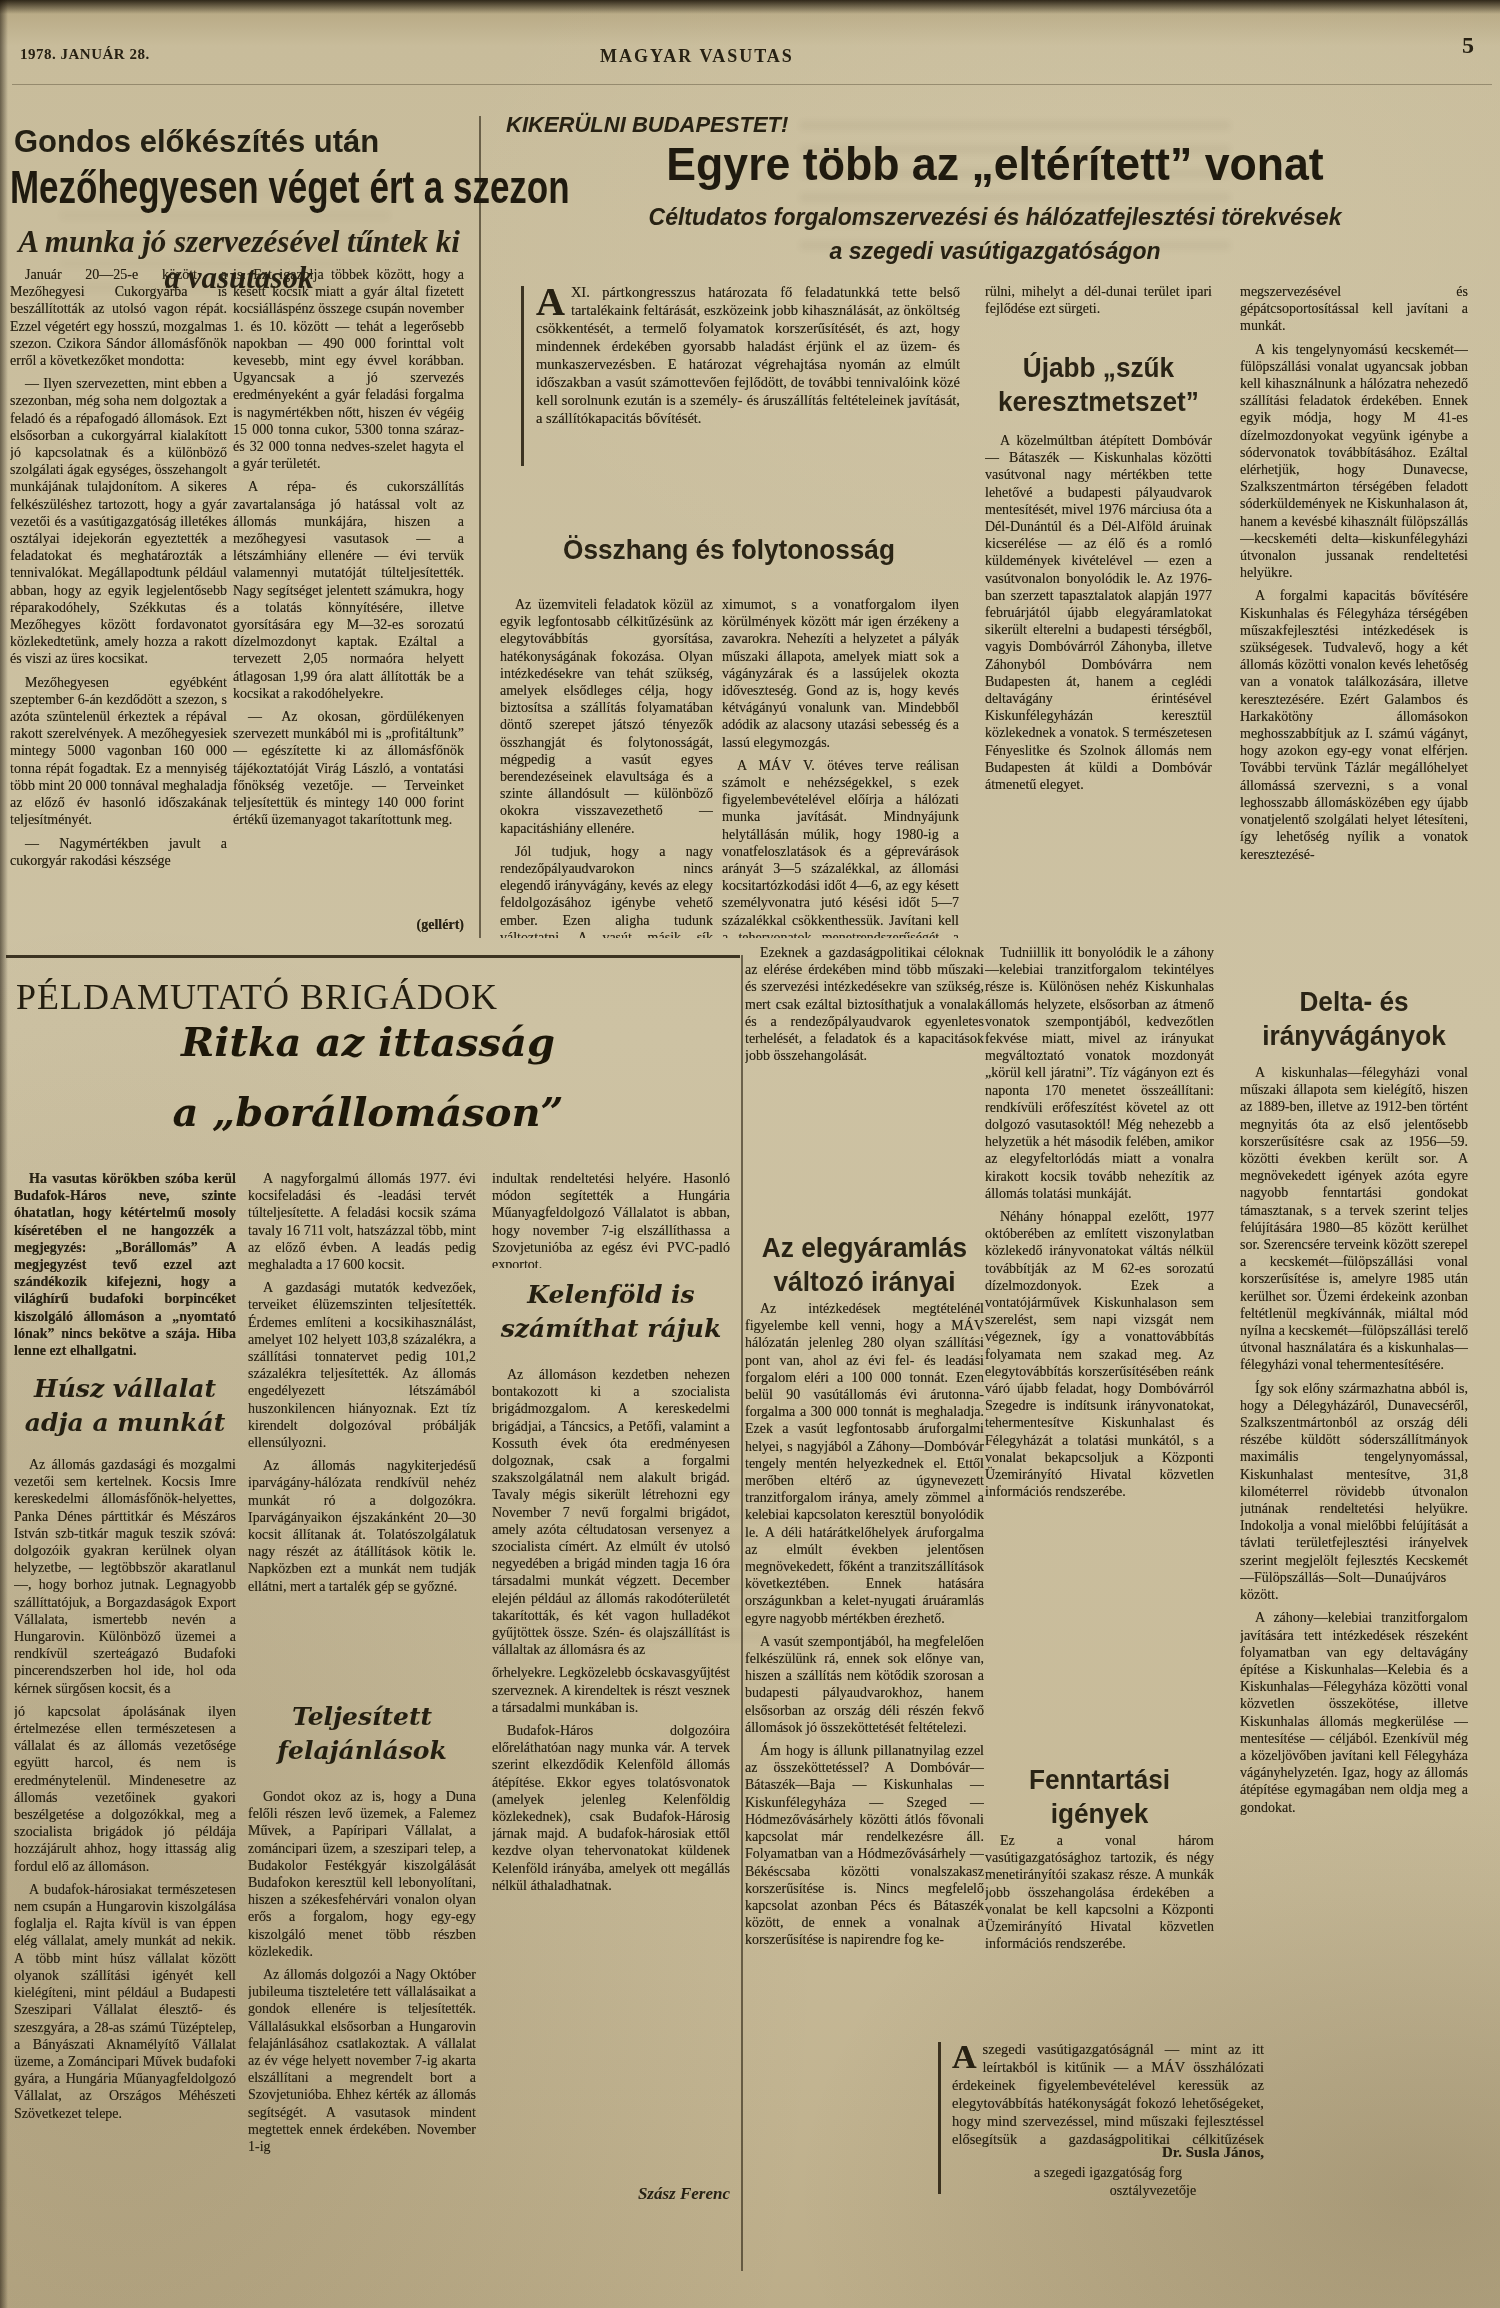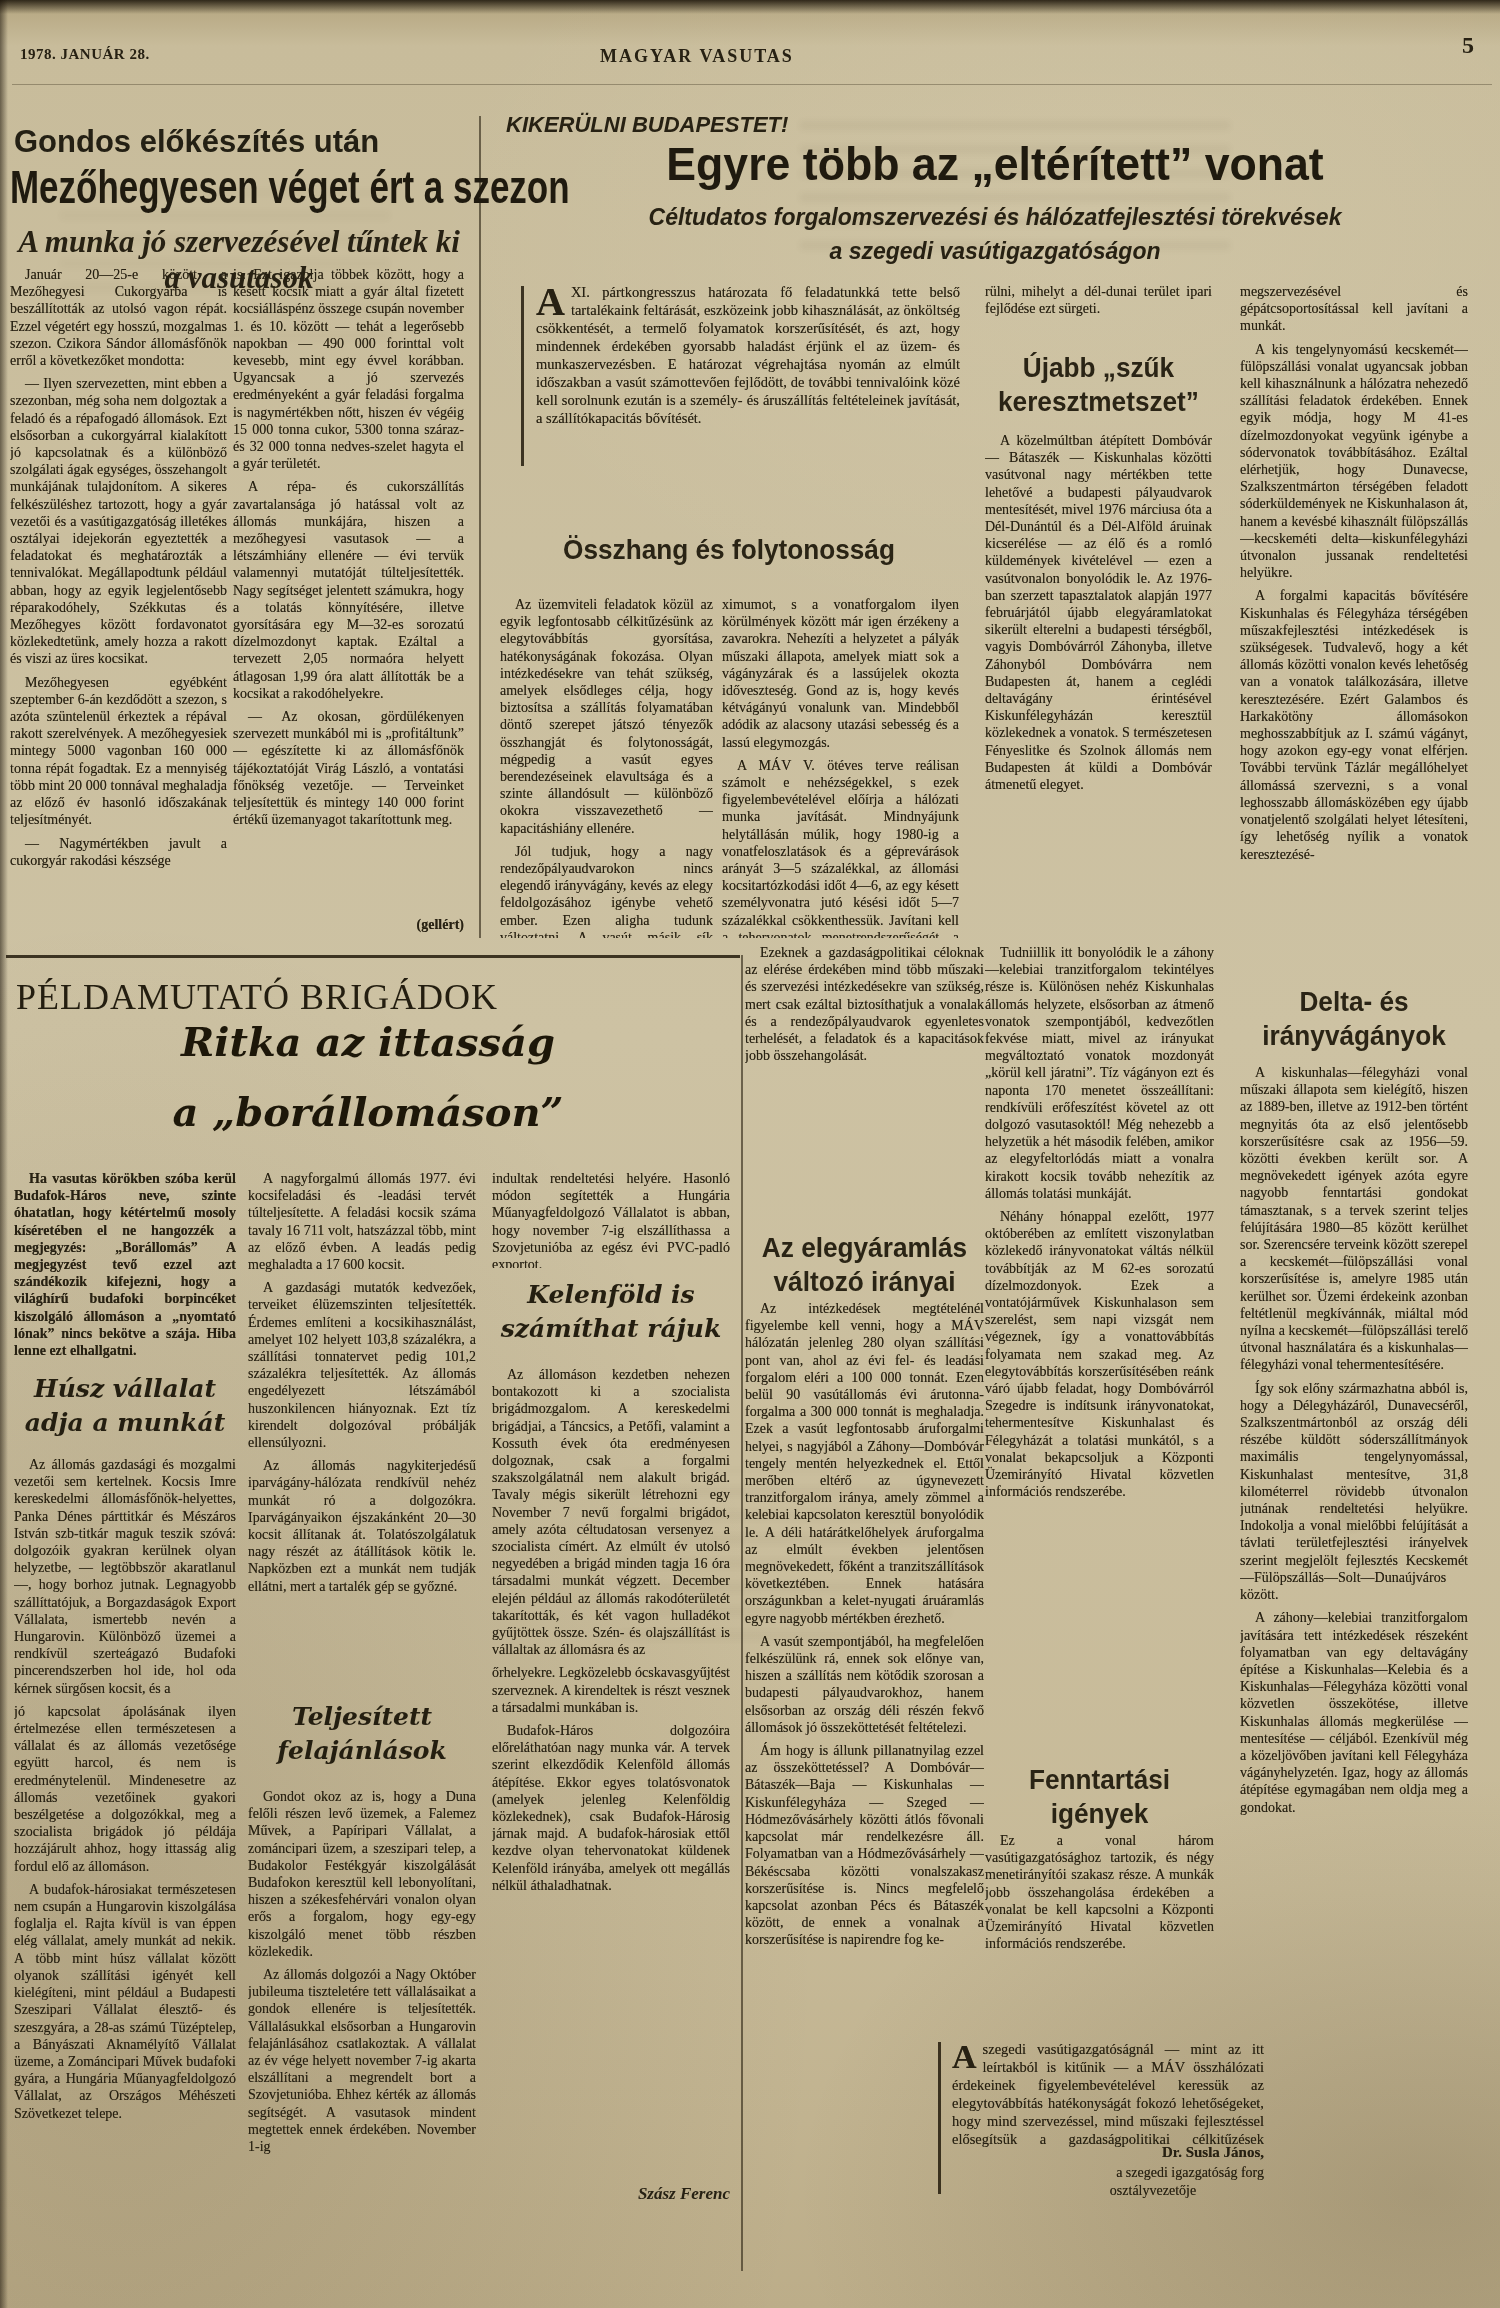--- a/index.html
+++ b/index.html
@@ -144,21 +144,21 @@
       <p class="para">Az intézkedések megtételénél figyelembe kell venni, hogy a MÁV hálózatán jelenleg 280 olyan szállítási pont van, ahol az évi fel- és leadási forgalom eléri a 100 000 tonnát. Ezen belül 90 vasútállomás évi árutonna-forgalma a 300 000 tonnát is meghaladja. Ezek a vasút legfontosabb áruforgalmi helyei, s nagyjából a Záhony—Dombóvár tengely mentén helyezkednek el. Ettől merőben eltérő az úgynevezett tranzitforgalom iránya, amely zömmel a kelebiai kapcsolaton keresztül bonyolódik le. A déli határátkelőhelyek áruforgalma az elmúlt években jelentősen megnövekedett, főként a tranzitszállítások következtében. Ennek hatására országunkban a kelet-nyugati áruáramlás egyre nagyobb mértékben érezhető.</p>
       <p class="para">A vasút szempontjából, ha megfelelően felkészülünk rá, ennek sok előnye van, hiszen a szállítás nem kötődik szorosan a budapesti pályaudvarokhoz, hanem elsősorban az ország déli részén fekvő állomások jó összeköttetését feltételezi.</p>
       <p class="para">Ám hogy is állunk pillanatnyilag ezzel az összeköttetéssel? A Dombóvár—Bátaszék—Baja — Kiskunhalas — Kiskunfélegyháza — Szeged — Hódmezővásárhely közötti átlós fővonali kapcsolat már rendelkezésre áll. Folyamatban van a Hódmezővásárhely —Békéscsaba közötti vonalszakasz korszerűsítése is. Nincs megfelelő kapcsolat azonban Pécs és Bátaszék között, de ennek a vonalnak a korszerűsítése is napirendre fog ke-</p>
     </div>
 
   <div class="rule-thick" style="left:938px;top:2042px;width:3px;height:152px;"></div>
   <div class="abs col lead" style="left:952px;top:2040px;width:312px;height:108px;">
     <span class="dropcap" style="font-size:34px;line-height:30px;">A</span><span>szegedi vasútigazgatóságnál — mint az itt leírtakból is kitűnik — a MÁV összhálózati érdekeinek figyelembevételével keressük az elegytovábbítás hatékonyságát fokozó lehetőségeket, hogy mind szervezéssel, mind műszaki fejlesztéssel elősegítsük a gazdaságpolitikai célkitűzések megvalósítását.</span>
   </div>
   <div class="abs col sig-right" style="left:952px;top:2144px;width:312px;font-size:15px;">Dr. Susla János,</div>
-  <div class="abs col" style="left:952px;top:2164px;width:312px;text-align:right;">a szegedi igazgatóság forg</div>
+  <div class="abs col" style="left:952px;top:2164px;width:312px;text-align:center;">a szegedi igazgatóság forg</div>
   <div class="abs col" style="left:952px;top:2182px;width:312px;text-align:center;padding-left:90px;box-sizing:border-box;">osztályvezetője</div>
 
   <div class="rule-thick" style="left:6px;top:955px;width:734px;height:3px;"></div>
   <div class="rule-v" style="left:741px;top:955px;height:1316px;"></div>
 
   <div class="abs box-kicker" style="left:16px;top:976px;">PÉLDAMUTATÓ BRIGÁDOK</div>
   <div class="abs box-headline" style="left:10px;top:1018px;width:716px;">Ritka az ittasság</div>
   <div class="abs box-headline" style="left:10px;top:1088px;width:716px;">a „borállomáson”</div>
 
   <div class="abs col" style="left:14px;top:1170px;width:222px;height:188px;font-weight:bold;">

